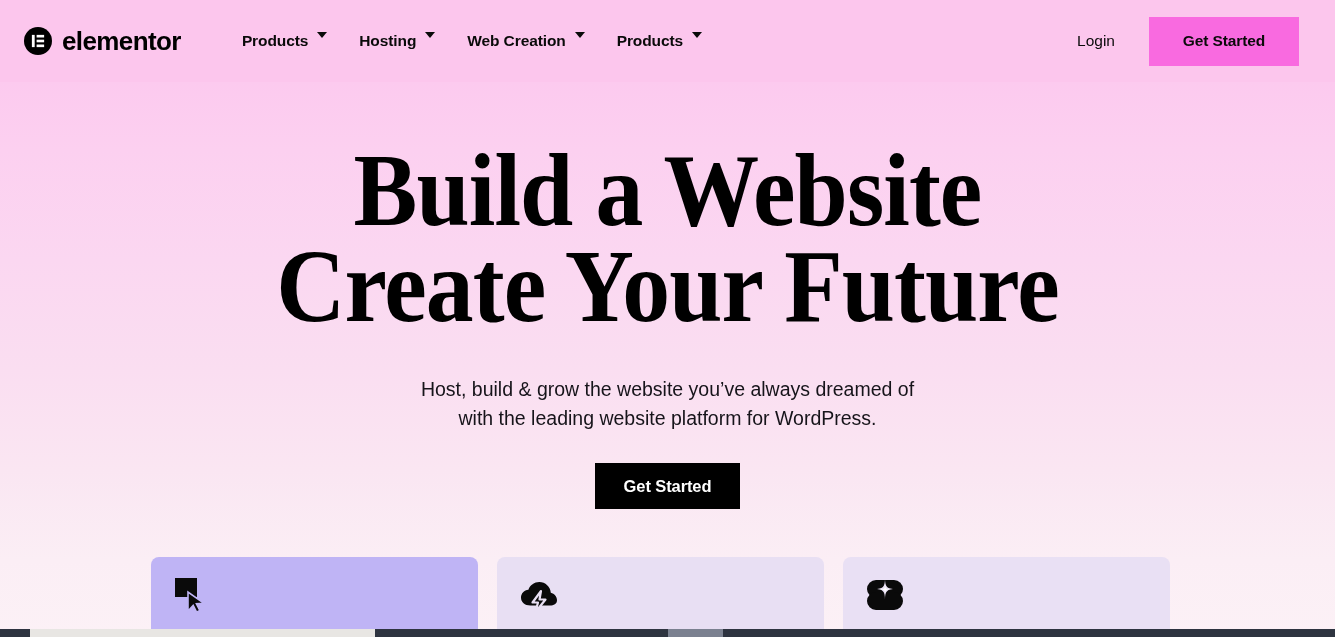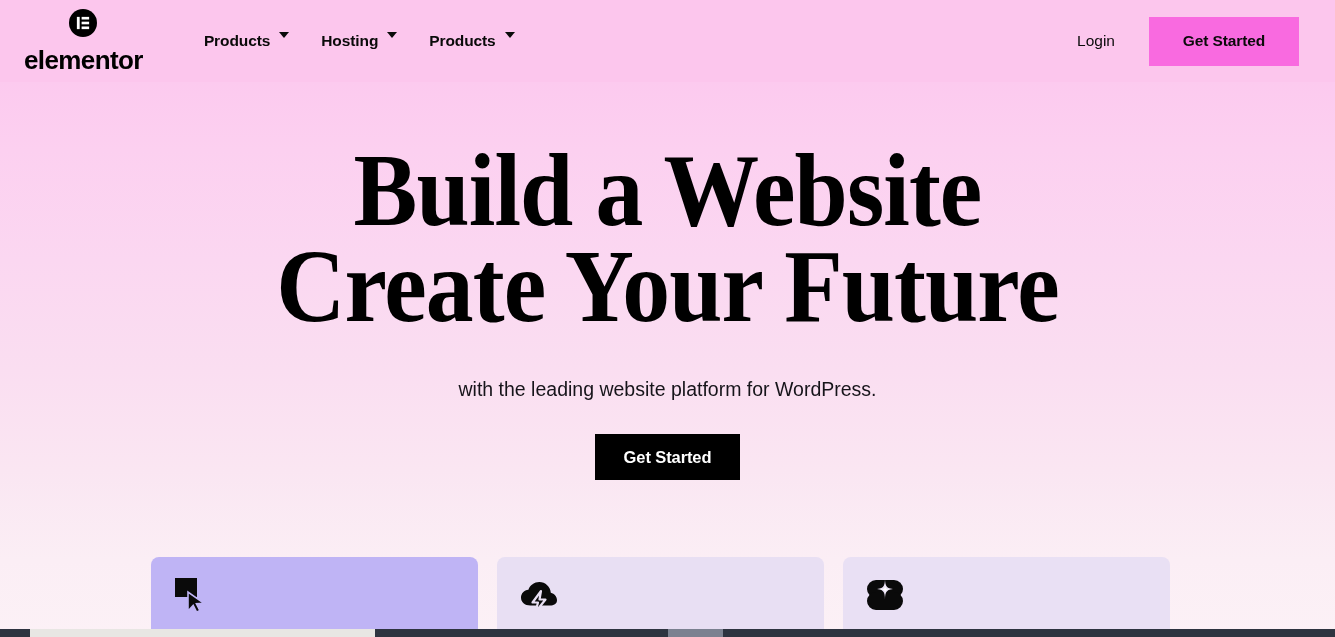--- a/index.html
+++ b/index.html
@@ -43,21 +43,20 @@
     align-items: center;
     z-index: 5;
   }
 
   .brand {
     display: flex;
     align-items: center;
     gap: 10px;
     margin-left: 24px;
     text-decoration: none;
-    flex-direction: column;
   }
 
   .brand-mark {
     width: 28px;
     height: 28px;
     display: block;
   }
 
   .brand-name {
     font-size: 26px;
@@ -256,38 +255,43 @@
     <nav class="nav">
       <div class="nav-item">
         <span class="nav-label">Products</span>
         <span class="caret"></span>
       </div>
       <div class="nav-item">
         <span class="nav-label">Hosting</span>
         <span class="caret"></span>
       </div>
       <div class="nav-item">
+        <span class="nav-label">Web Creation</span>
+        <span class="caret"></span>
+      </div>
+      <div class="nav-item">
         <span class="nav-label">Products</span>
         <span class="caret"></span>
       </div>
     </nav>
 
     <div class="header-right">
       <a class="login-link">Login</a>
       <button class="header-cta">Get Started</button>
     </div>
   </header>
 
   <section class="hero">
     <h1 class="hero-title">
       <span class="line">Build a Website</span>
       <span class="line">Create Your Future</span>
     </h1>
 
     <p class="hero-sub">
+      <span class="line">Host, build &amp; grow the website you’ve always dreamed of</span>
       <span class="line">with the leading website platform for WordPress.</span>
     </p>
 
     <div class="hero-cta-wrap">
       <button class="hero-cta">Get Started</button>
     </div>
   </section>
 
   <div class="cards">
 

